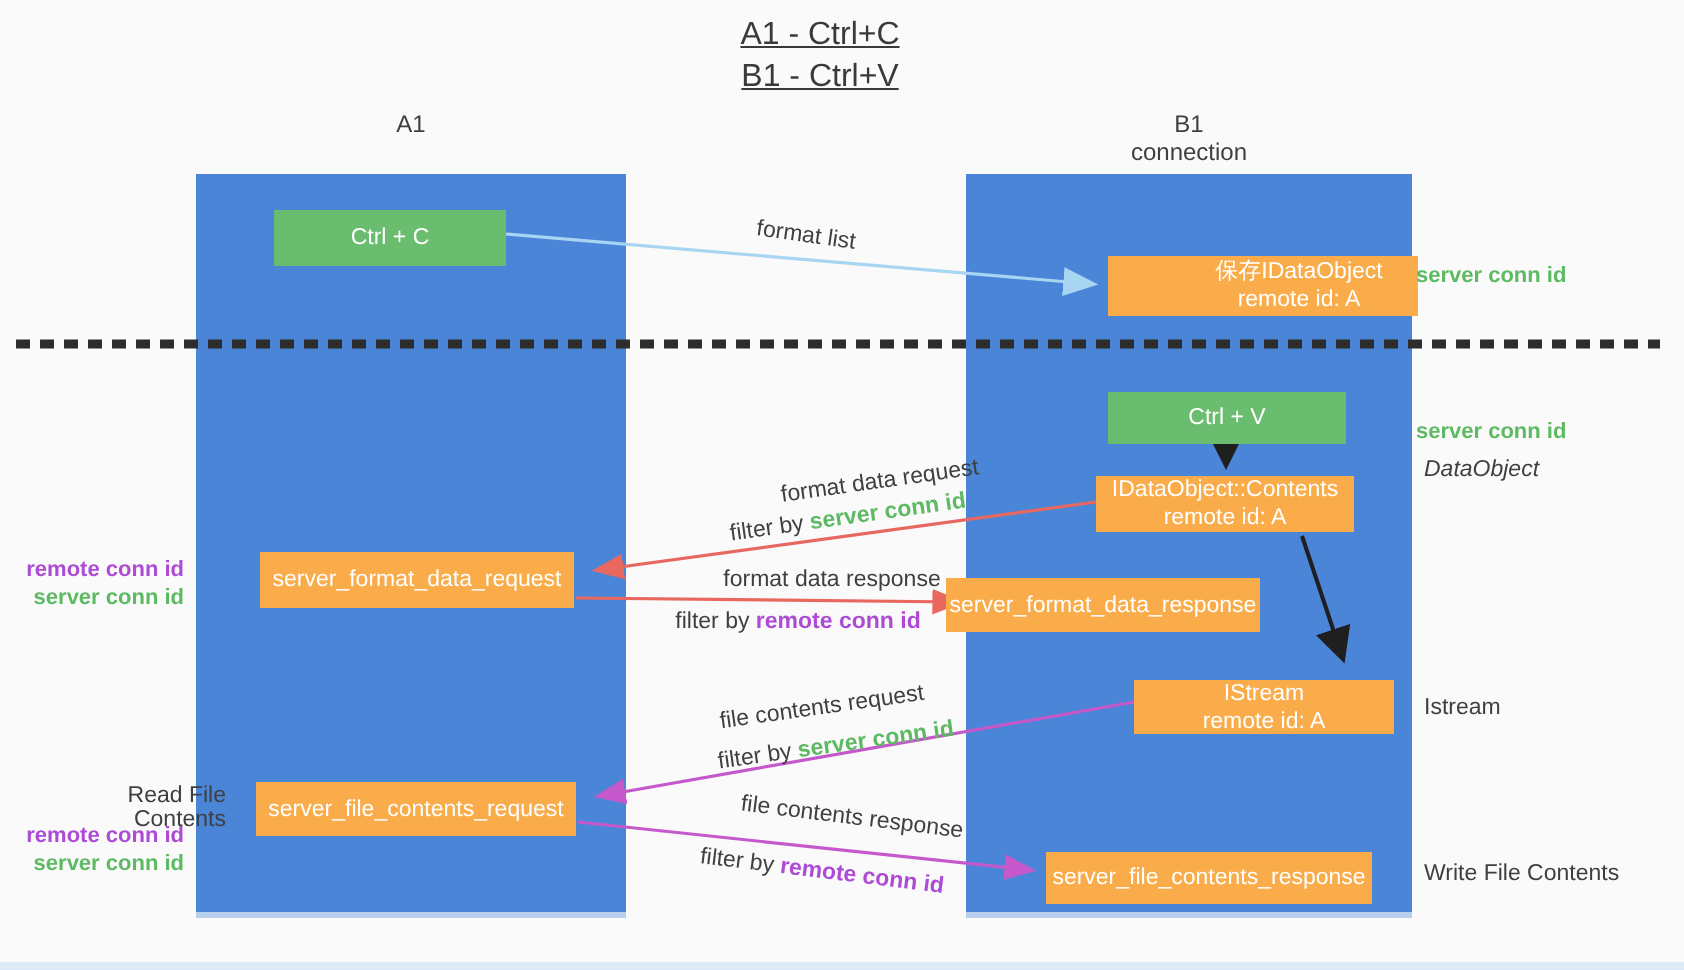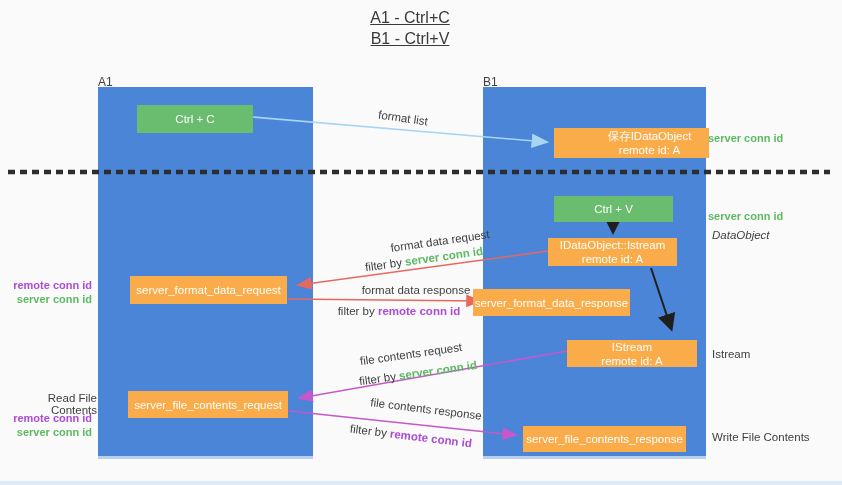--- a/index.html
+++ b/index.html
@@ -4,21 +4,21 @@
 <style>
   html,body{margin:0;padding:0;}
   .canvas{
     position:relative;width:842px;height:485px;overflow:hidden;
     background:var(--bg,#fafafa);
     font-family:"Liberation Sans","DejaVu Sans",sans-serif;
     color:var(--dark-text,#3f3f3f);
   }
   .title{position:absolute;left:310px;top:7px;width:200px;text-align:center;
          font-size:16px;line-height:21px;color:#3a3a3a;text-decoration:underline;}
-  .col-header{position:absolute;top:55px;font-size:12px;line-height:14px;color:#3f3f3f;margin-top:20px;}
+  .col-header{position:absolute;top:55px;text-align:center;font-size:12px;line-height:14px;color:#3f3f3f;}
   #hdr-left{left:98px;width:215px;}
   #hdr-right{left:483px;width:223px;}
   .column{position:absolute;top:87px;height:369px;background:var(--column,#4a85d8);
           border-bottom:3px solid #b9cfee;}
   #col-left{left:98px;width:215px;}
   #col-right{left:483px;width:223px;}
 
   .node{position:absolute;display:flex;flex-direction:column;align-items:center;
         justify-content:center;color:#fff;font-size:11.5px;line-height:14px;
         text-align:center;white-space:nowrap;}
@@ -68,21 +68,21 @@
   #r-server1{left:708px;top:132px;}
   #r-server2{left:708px;top:210px;}
   #r-dataobj{left:712px;top:229px;font-style:italic;}
   #r-istream{left:712px;top:348px;}
   #r-write{left:712px;top:431px;}
 
   .left-group{position:absolute;left:0;width:92px;text-align:right;
               font-size:11px;line-height:14px;font-weight:bold;}
   #lg1{top:278px;}
   #lg2{top:411px;}
-  #l-readfile{position:absolute;left:0;top:392px;width:97px;text-align:right;font-size:11.5px;}
+  #l-readfile{position:absolute;left:0;top:392px;width:97px;text-align:right;font-size:11.5px;padding-left:16px;}
 
   .bottom-strip{position:absolute;left:0;top:481px;width:842px;height:4px;background:#dfeaf8;}
 </style>
 </head>
 <body>
 
 <div class="canvas">
 
   <div class="title">
     <div>A1 - Ctrl+C</div>
@@ -129,21 +129,21 @@
     <span>Ctrl + C</span>
   </div>
   <div class="node orange" id="n-save">
     <span>保存IDataObject</span>
     <span>remote id: A</span>
   </div>
   <div class="node green" id="n-ctrlv">
     <span>Ctrl + V</span>
   </div>
   <div class="node orange" id="n-getdata">
-    <span>IDataObject::Istream</span>
+    <span>IDataObject::Contents</span>
     <span>remote id: A</span>
   </div>
   <div class="node orange" id="n-freq">
     <span>server_format_data_request</span>
   </div>
   <div class="node orange" id="n-fresp">
     <span>server_format_data_response</span>
   </div>
   <div class="node orange" id="n-istream">
     <span>IStream</span>

